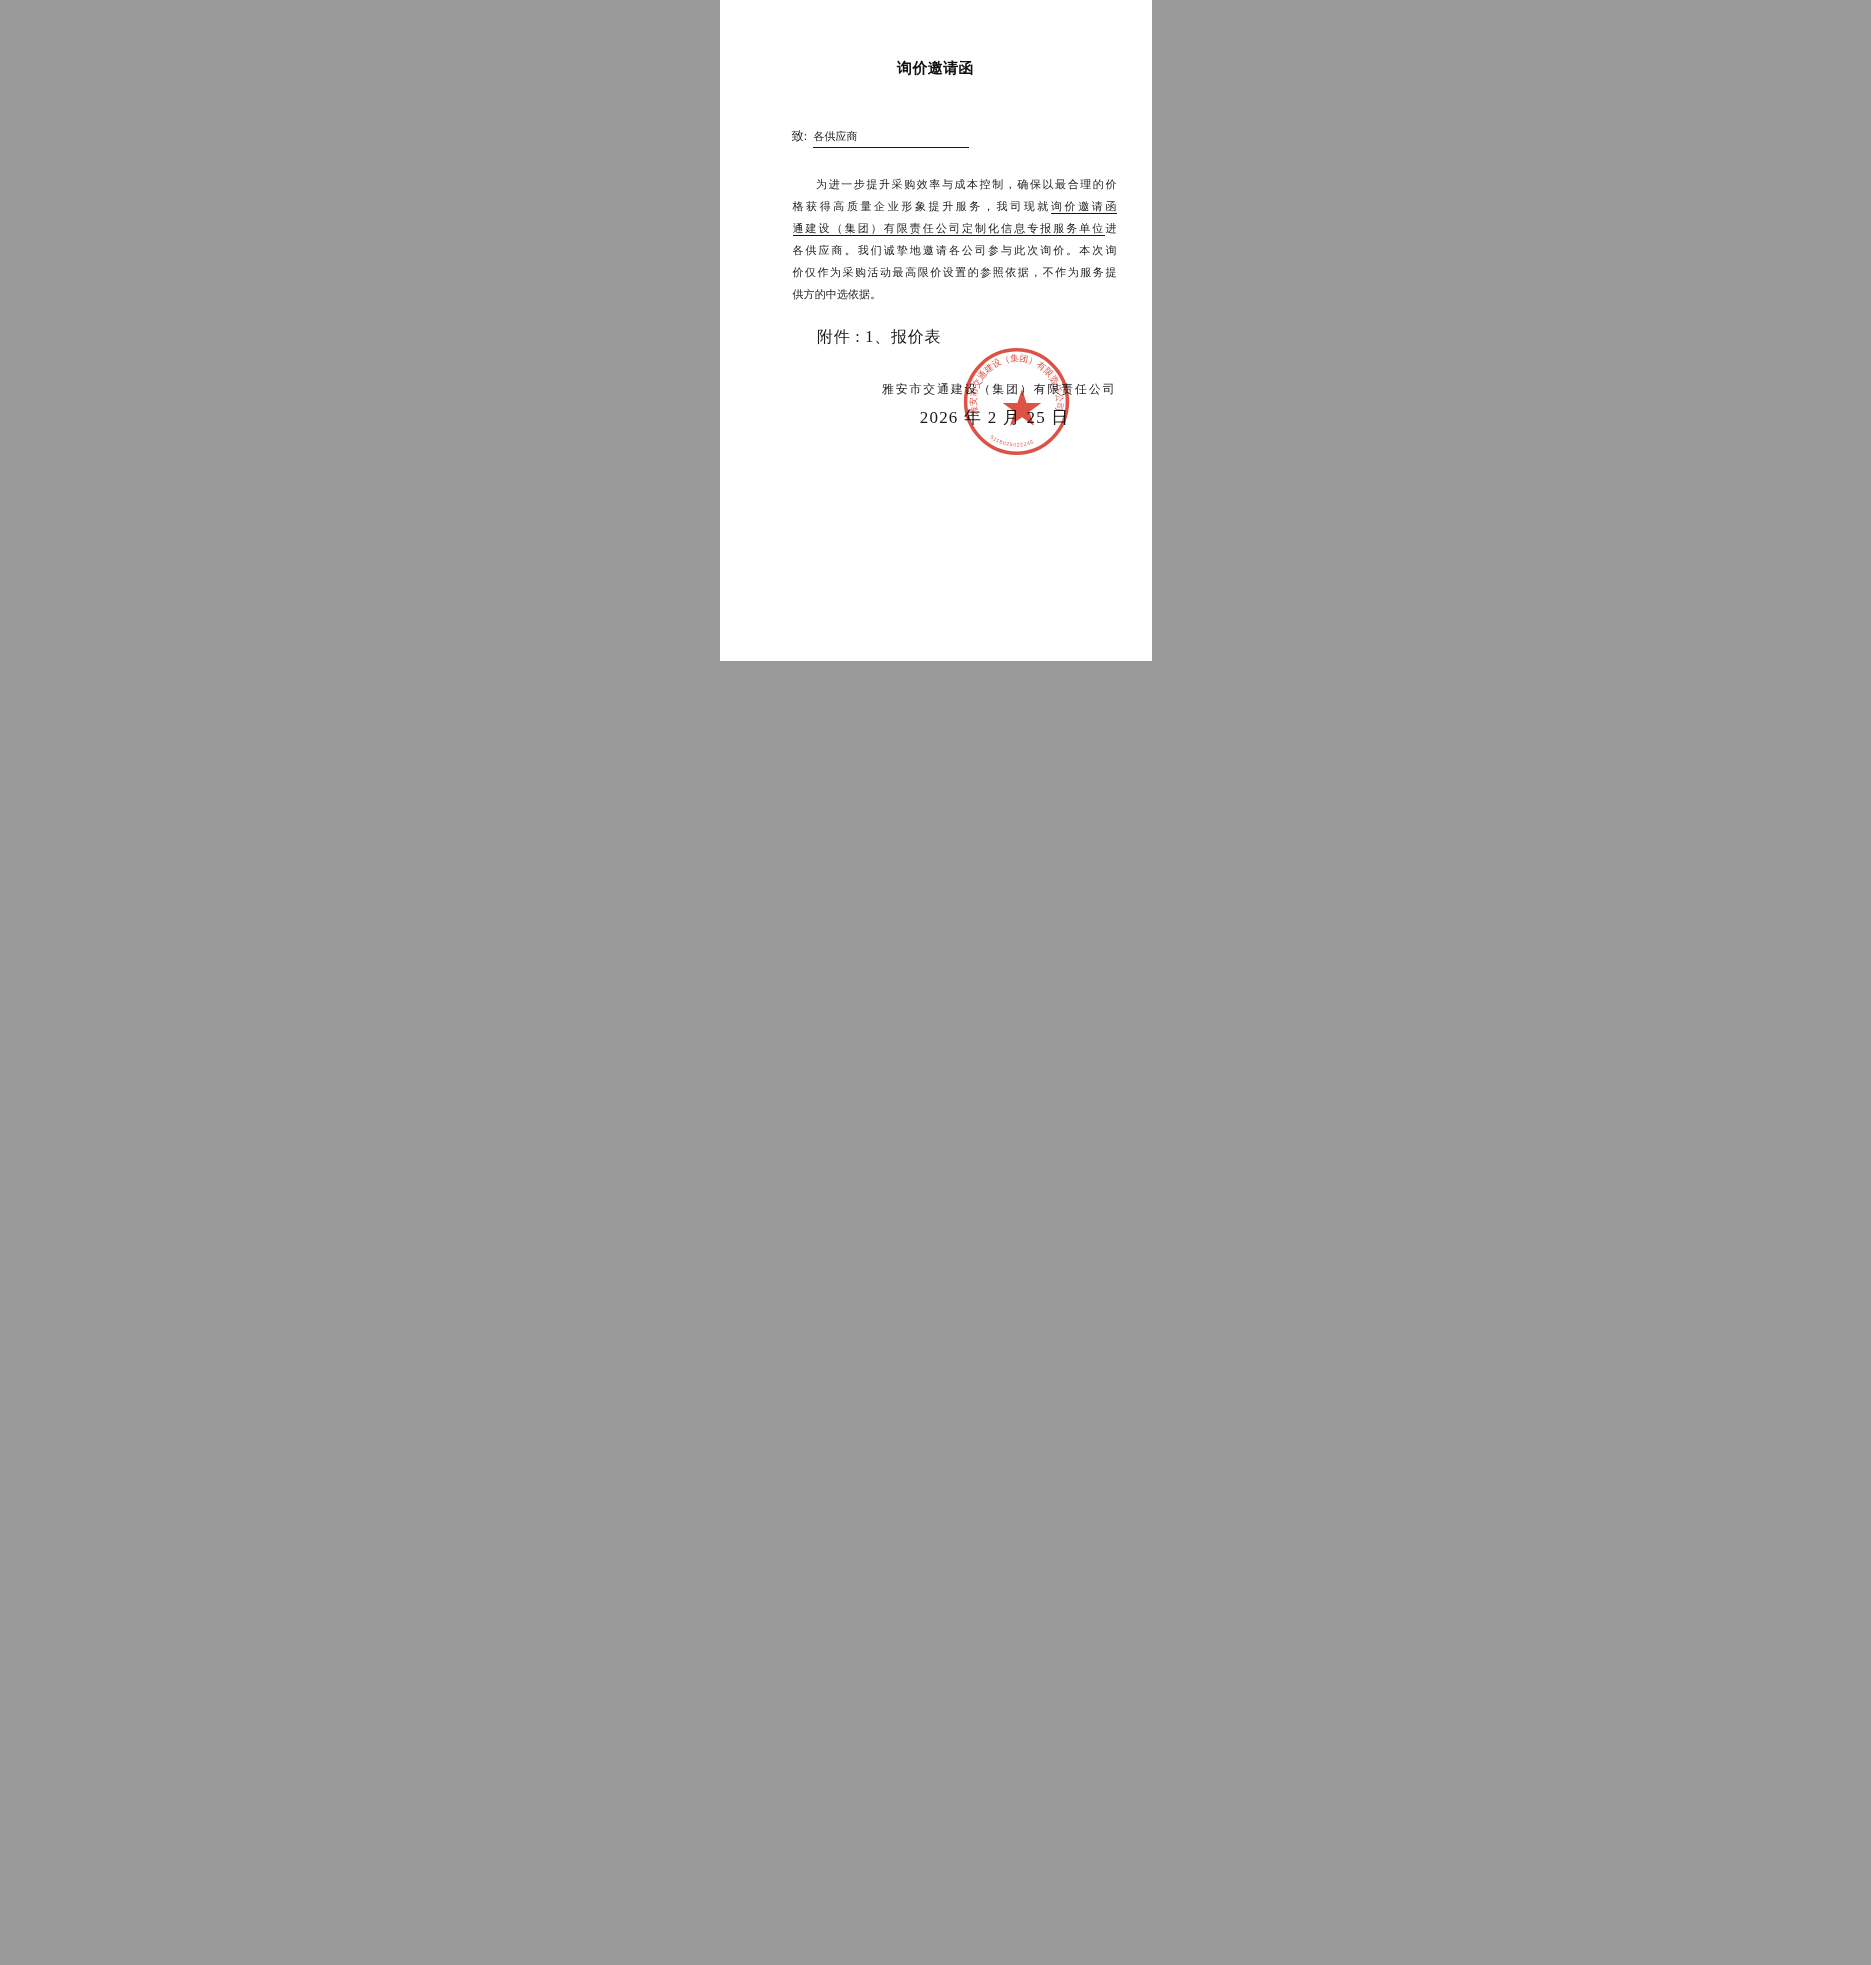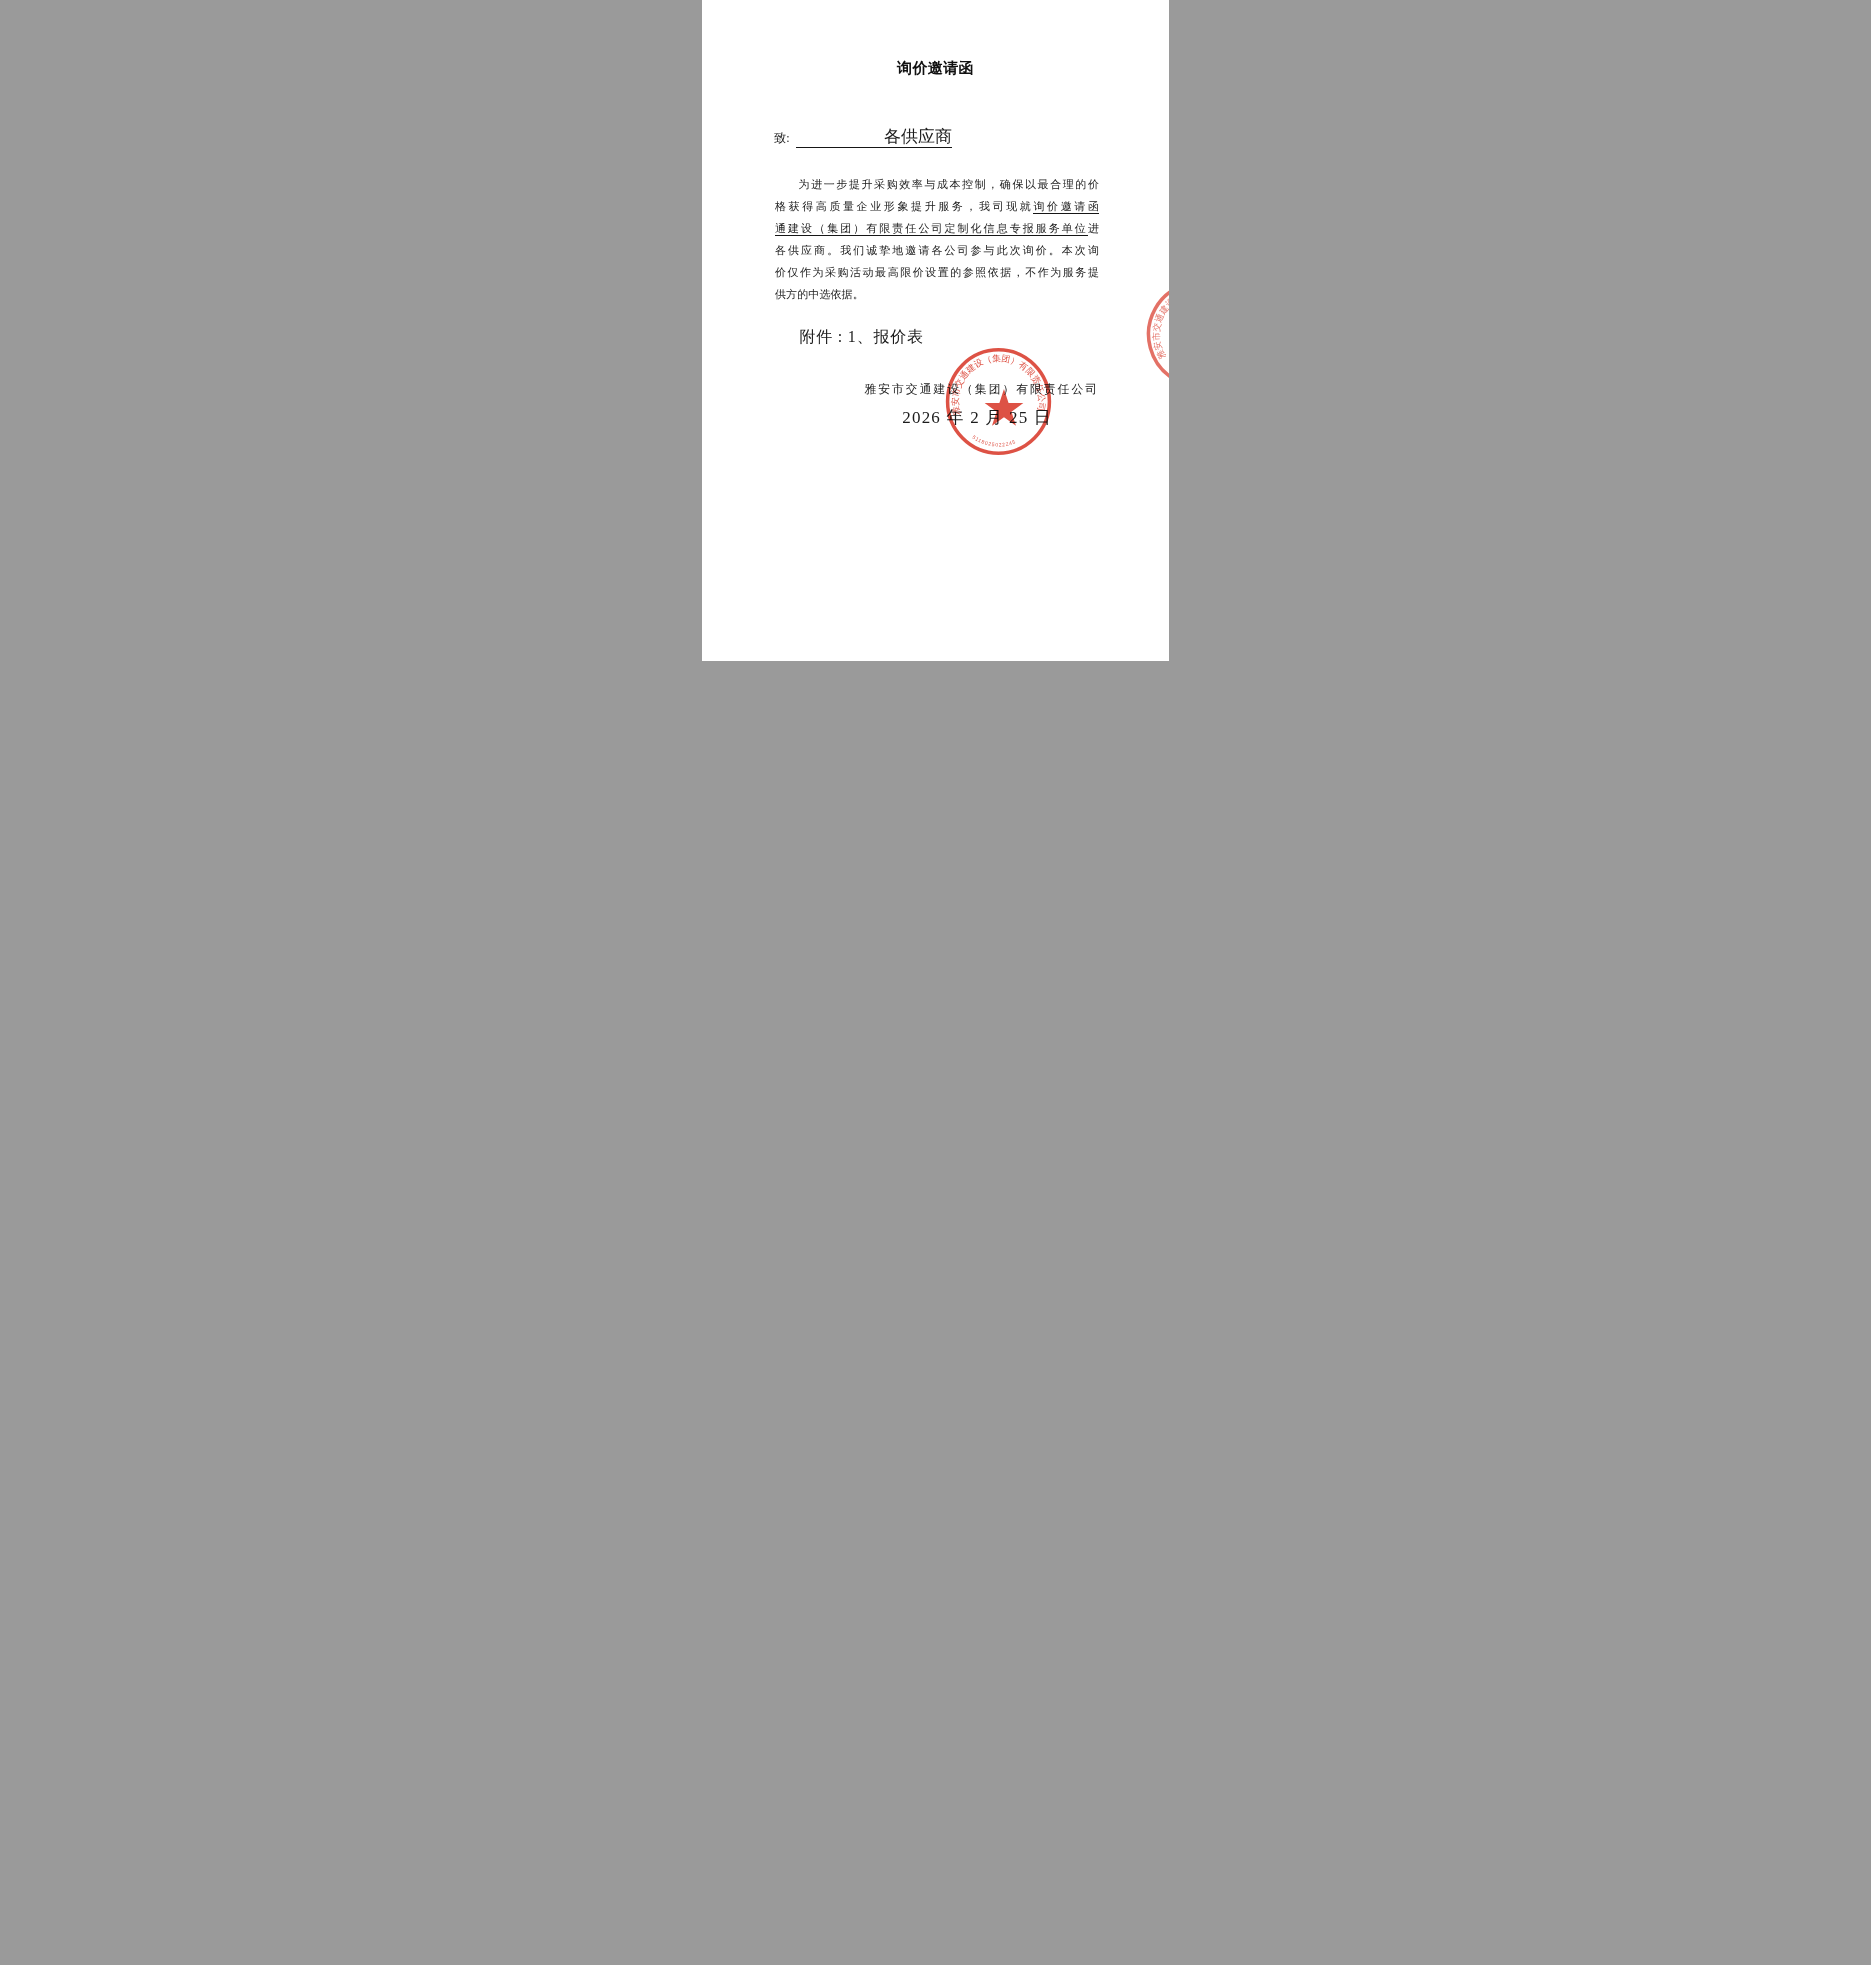--- a/index.html
+++ b/index.html
@@ -1,18 +1,18 @@
 <!DOCTYPE html>
 <html style="font-size:6.3px"><head>
 <meta charset="utf-8">
 <style>
   html,body{margin:0;padding:0;background:#9a9a9a;}
   .page{
     position:relative;
-    width:467px;height:661px;
+    width:432px;height:661px;
     margin:0 auto;
     background:#ffffff;
     overflow:hidden;
     font-family:"Liberation Serif", serif;
     color:#1b1b1b;
   }
   .title{
     position:absolute;top:58px;left:0;width:100%;
     text-align:center;
     font-size:15px;line-height:20.4px;
@@ -23,24 +23,24 @@
   }
   .salutation{
     position:absolute;top:128px;left:72px;
     font-size:12.2px;line-height:17.3px;
     white-space:nowrap;
   }
   .recipient-line{
     display:inline-block;
     width:156px;
     margin-left:6.3px;
-    text-align:right;
+    text-align:left;
     border-bottom:1.2px solid #161616;
     padding-bottom:1.6px;
-    font-size:17px;
+    font-size:11px;
   }
   .body-block{
     position:absolute;top:173px;left:73px;width:324px;
     font-size:11px;line-height:22px;
     letter-spacing:0.1px;
   }
   .bl{ text-align:justify; text-align-last:justify; }
   .bl.first{ text-indent:23.6px; }
   .bl.last{ text-align:left; text-align-last:left; }
   .ul{

